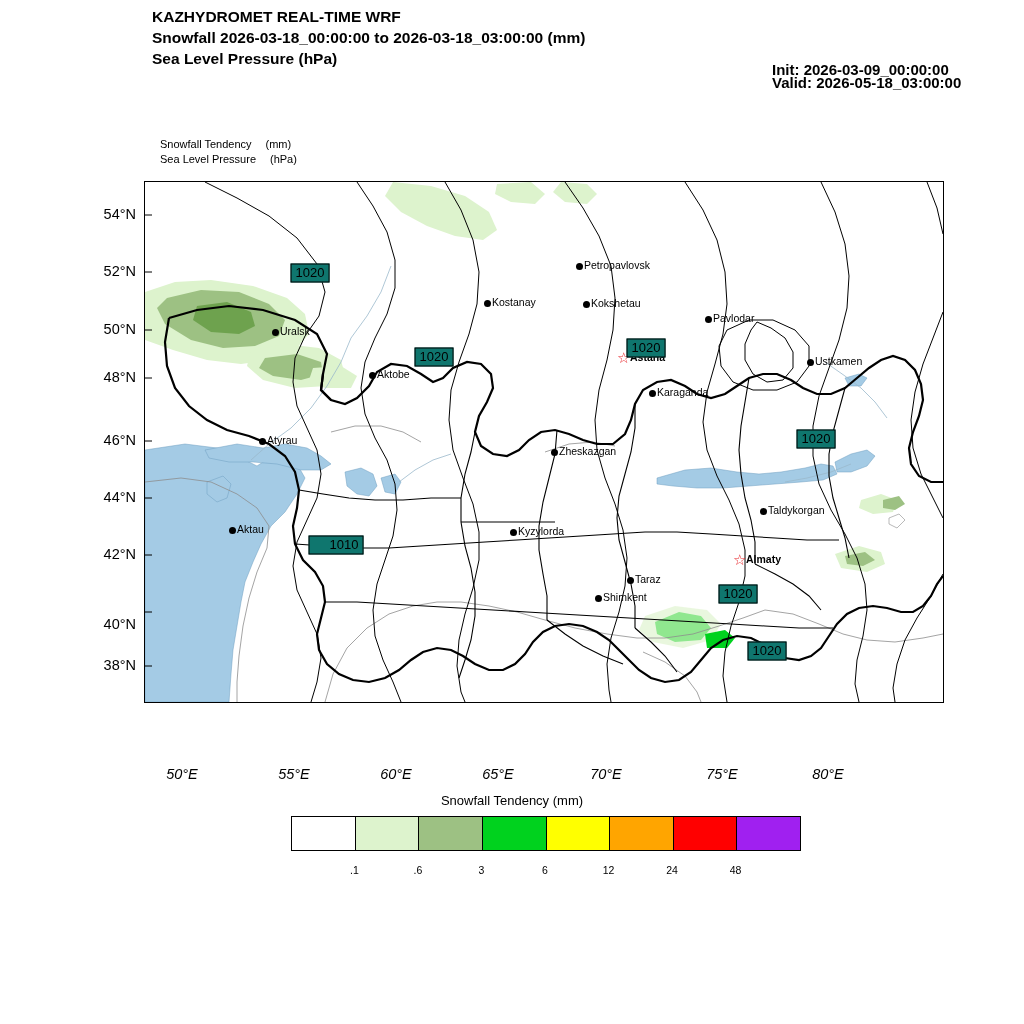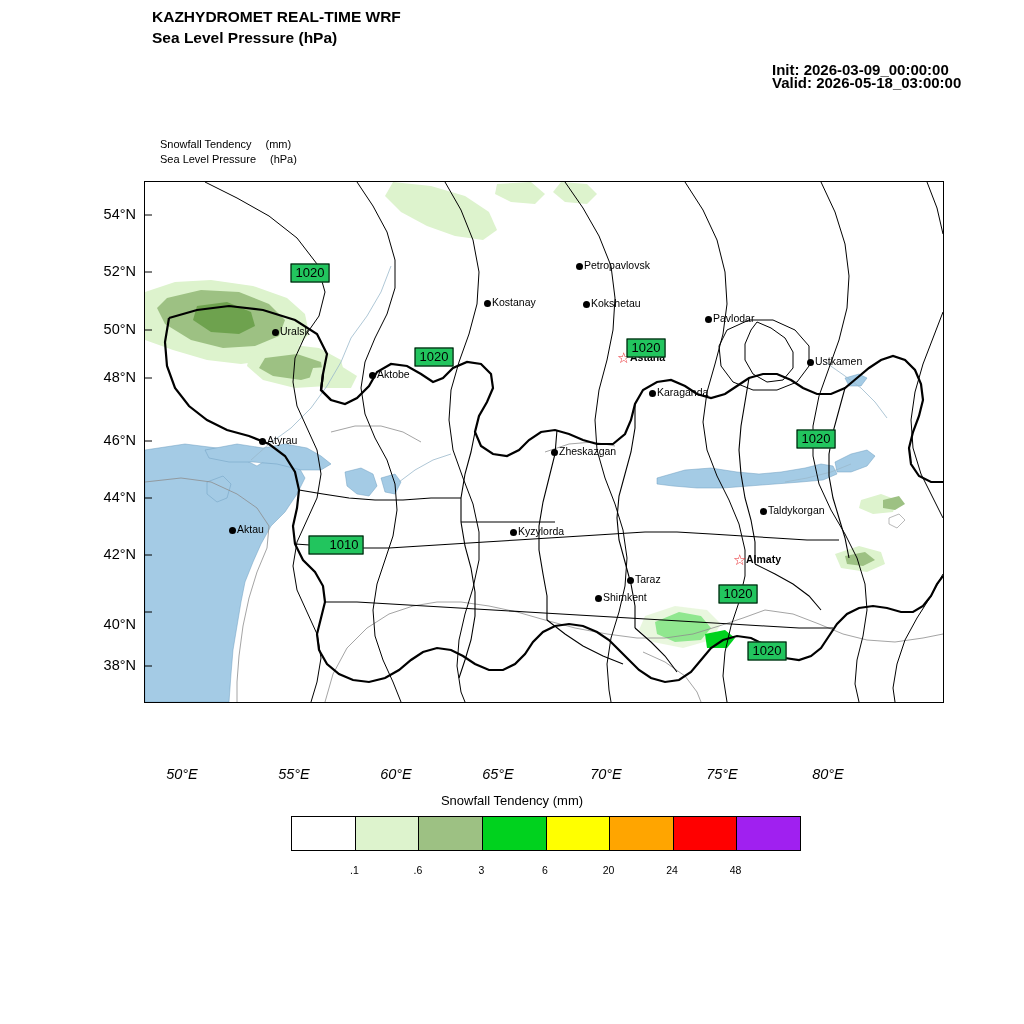--- a/index.html
+++ b/index.html
@@ -123,21 +123,21 @@
     left: 6px; top: -7px;
     font-size: 10.5px;
     font-weight: bold;
     white-space: nowrap;
   }
 
   
   .iso {
     position: absolute;
     transform: translate(-50%, -50%);
-    background: #22c55e;
+    background: #0f766e;
     border: 1.2px solid #000;
     font-size: 13px;
     padding: 1px 4px 2px 4px;
     line-height: 14px;
     white-space: nowrap;
   }
 
   
   #cbar-title {
     left: 0; top: 793px;
@@ -166,20 +166,21 @@
     position: absolute;
     font-size: 10.5px;
     transform: translateX(-50%);
   }
 </style>
 </head>
 <body>
 
 <div id="header-block" class="abs">
   <div class="hline">KAZHYDROMET REAL-TIME WRF</div>
+  <div class="hline">Snowfall 2026-03-18_00:00:00 to 2026-03-18_03:00:00 (mm)</div>
   <div class="hline">Sea Level Pressure  (hPa)</div>
 </div>
 
 <div id="init-block" class="abs">
   <div>Init: 2026-03-09_00:00:00</div>
   <div>Valid: 2026-05-18_03:00:00</div>
 </div>
 
 <div id="field-labels" class="abs">
   <div class="fl">
@@ -423,16 +424,16 @@
     <div style="background: rgb(255, 255, 0);"></div>
     <div style="background: rgb(255, 165, 0);"></div>
     <div style="background: rgb(255, 0, 0);"></div>
     <div style="background: rgb(160, 32, 240);"></div>
   </div>
 <div id="cbar-ticks" class="abs">
     <span style="left: 63.5px;">.1</span>
     <span style="left: 127px;">.6</span>
     <span style="left: 190.5px;">3</span>
     <span style="left: 254px;">6</span>
-    <span style="left: 317.5px;">20</span>
+    <span style="left: 317.5px;">12</span>
     <span style="left: 381px;">24</span>
     <span style="left: 444.5px;">48</span>
   </div>
 
 </body></html>

